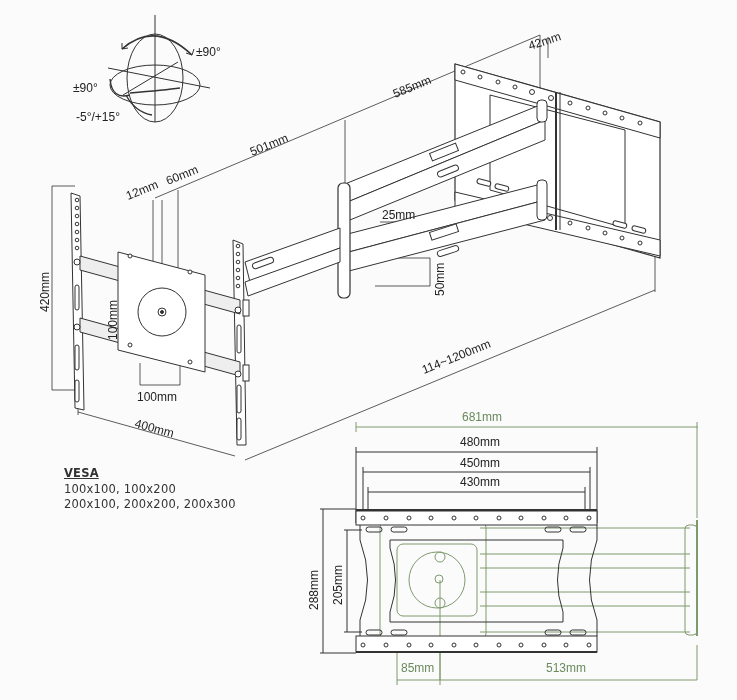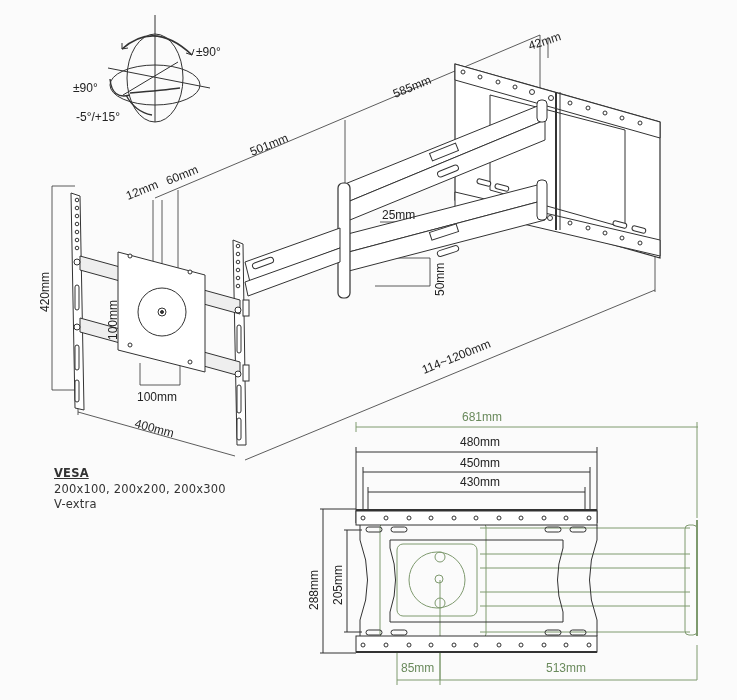--- a/index.html
+++ b/index.html
@@ -1,20 +1,20 @@
 <!DOCTYPE html>
 <html><head>
 <meta charset="utf-8">
 <style>
   html,body{margin:0;padding:0;background:#fbfbfb;}
   body{width:737px;height:700px;position:relative;overflow:hidden;font-family:"Liberation Sans",sans-serif;}
   svg{position:absolute;left:0;top:0;}
   .lbl{font-family:"Liberation Sans",sans-serif;font-size:12px;fill:#222;}
   .glbl{font-family:"Liberation Sans",sans-serif;font-size:12px;fill:#6a8a5c;}
-  .vesa{position:absolute;left:54px;top:466px;font-family:"DejaVu Sans",sans-serif;font-size:11.5px;color:#333;line-height:15.5px;letter-spacing:0.2px;}
+  .vesa{position:absolute;left:64px;top:466px;font-family:"DejaVu Sans",sans-serif;font-size:11.5px;color:#333;line-height:15.5px;letter-spacing:0.2px;}
   .vesa-title{font-weight:bold;text-decoration:underline;}
 </style>
 </head>
 <body>
 
 <svg width="737" height="700" viewBox="0 0 737 700">
 
   <g stroke="#333" fill="none" stroke-width="1">
     <line x1="155" y1="15" x2="155" y2="122"></line>
     <ellipse cx="155" cy="78" rx="28" ry="44"></ellipse>
@@ -260,15 +260,15 @@
   <text class="lbl" x="460" y="467">450mm</text>
   <text class="lbl" x="460" y="486">430mm</text>
   <text class="lbl" transform="translate(318 610) rotate(-90)">288mm</text>
   <text class="lbl" transform="translate(342 605) rotate(-90)">205mm</text>
   <text class="glbl" x="401" y="672">85mm</text>
   <text class="glbl" x="546" y="672">513mm</text>
 </svg>
 
 <div class="vesa">
   <div class="vesa-title">VESA</div>
+  <div>100x100, 100x200</div>
   <div>200x100, 200x200, 200x300</div>
-  <div>V-extra</div>
 </div>
 
 </body></html>

